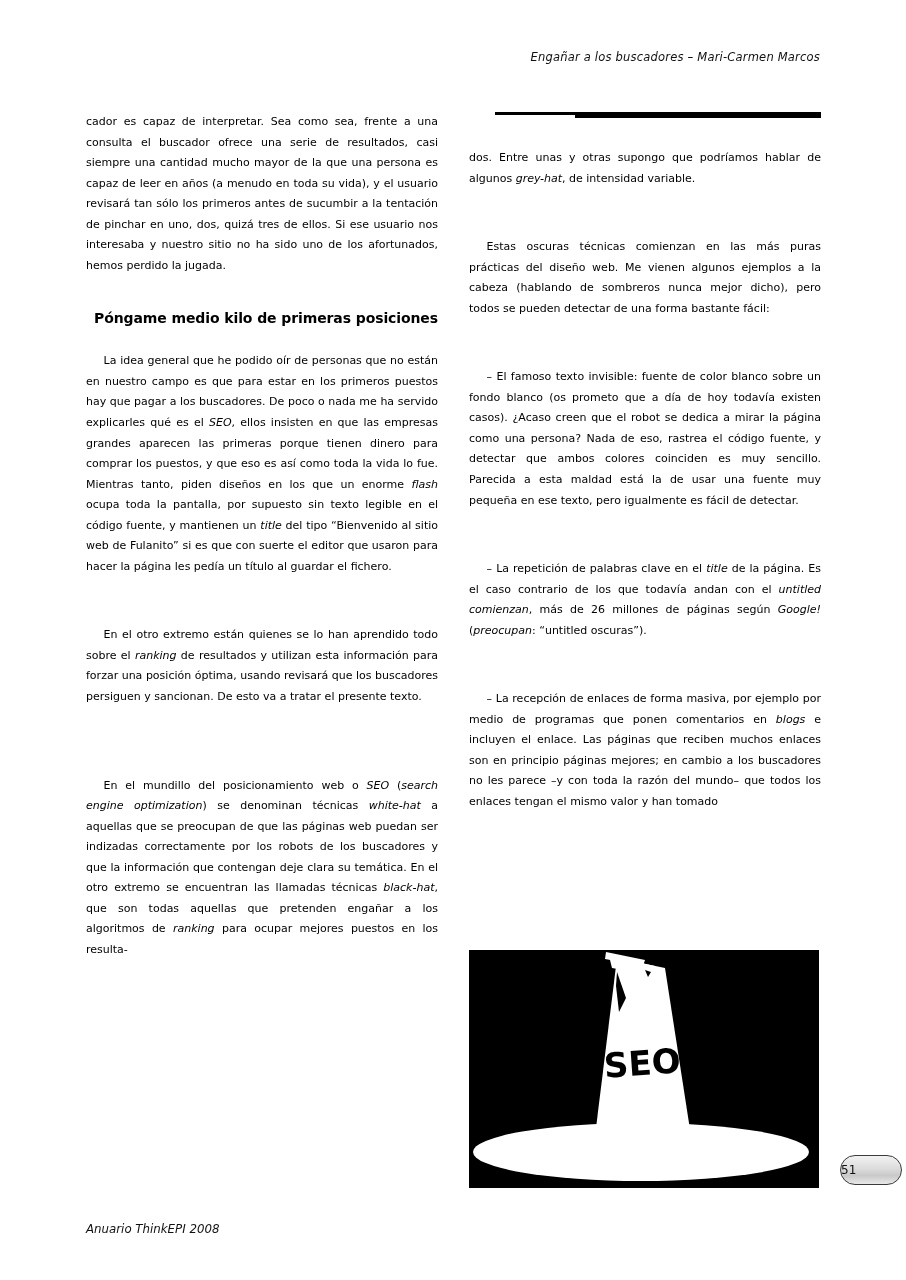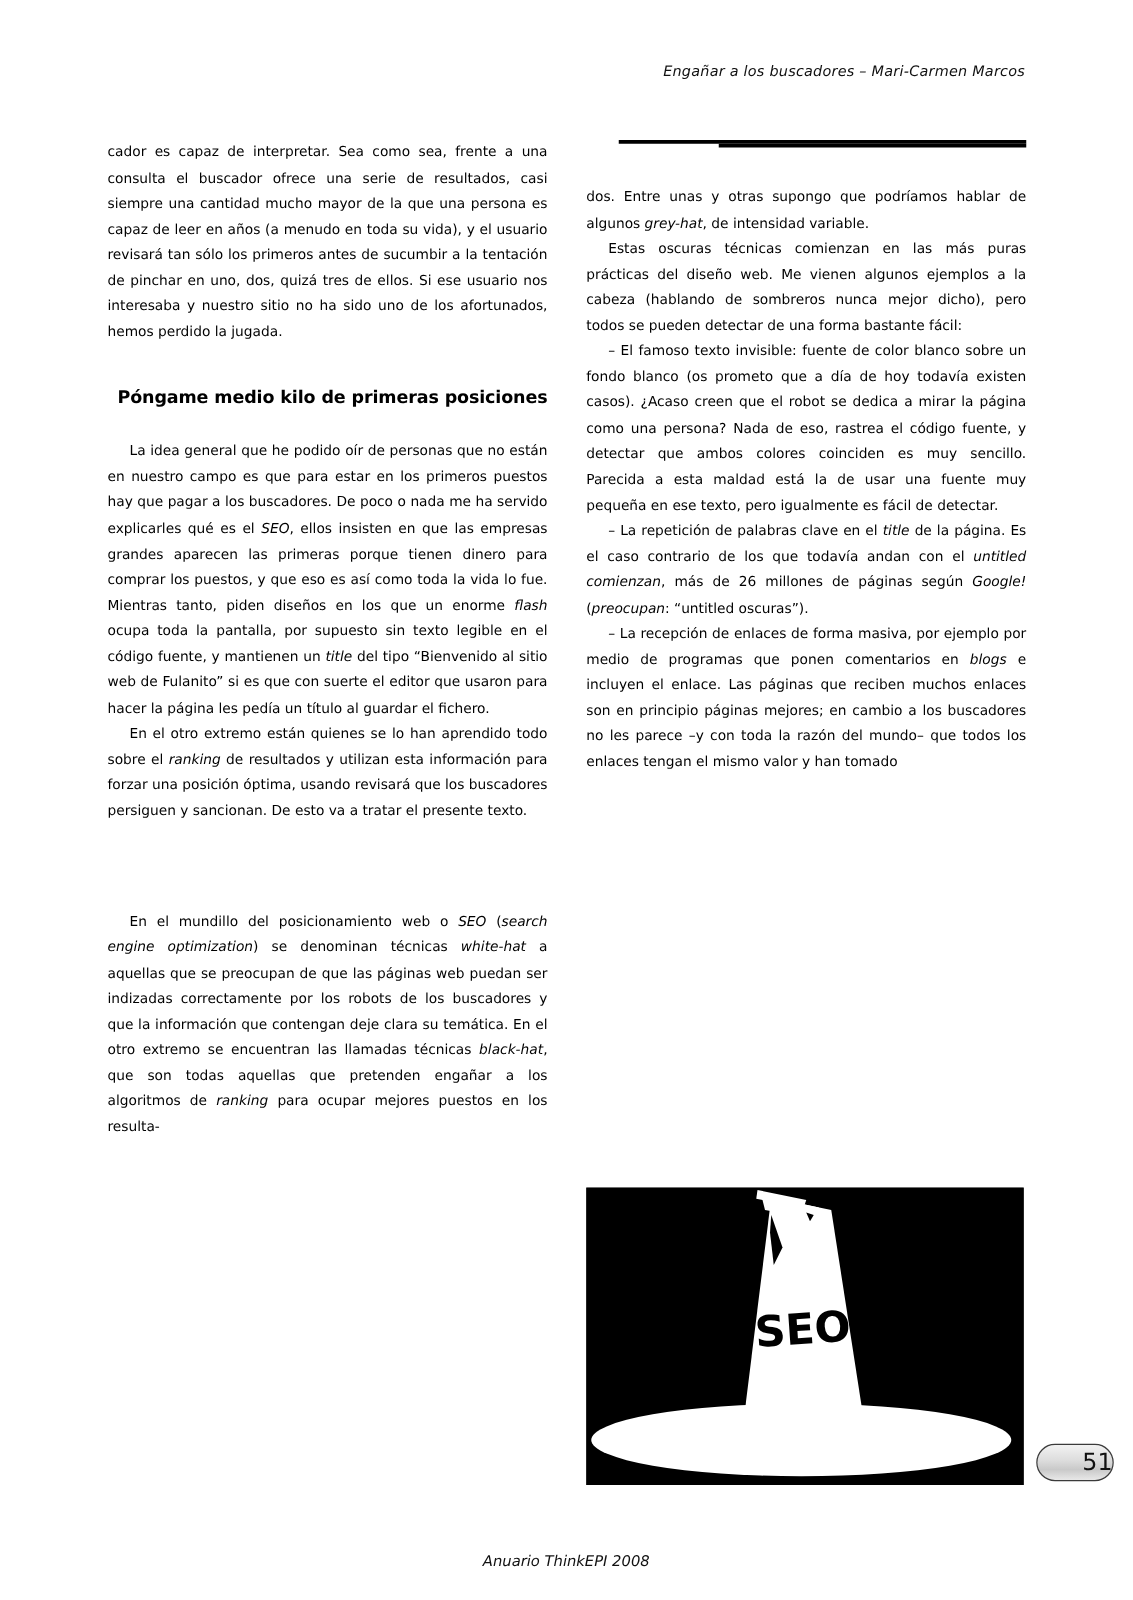--- a/index.html
+++ b/index.html
@@ -47,21 +47,21 @@
 
   p.body {
     margin: 0;
     font-size: 11px;
     line-height: 20.55px;
     text-align: justify;
     text-justify: inter-word;
     hyphens: manual;
     color: #000;
   }
-  p.body + p.body { text-indent: 1.6em; }
+  p.body + p.body { text-indent: 1.6em; margin-top: 48px; }
   p.body.noindent { text-indent: 0; }
   p.body.dash { text-indent: 1.6em; }
 
   h2.section-head {
     margin: 0;
     font-size: 14px;
     line-height: 21px;
     font-weight: bold;
     text-align: right;
     letter-spacing: -0.1px;
@@ -103,49 +103,48 @@
     width: 350px;
     height: 238px;
     background: #000000;
     overflow: hidden;
   }
   .figure svg { display: block; width: 100%; height: 100%; }
 
   
   .page-number {
     position: absolute;
-    right: 15px;
+    right: 4px;
     top: 1155px;
     width: 62px;
     height: 30px;
     border-top-left-radius: 16px;
     border-bottom-left-radius: 16px;
     border-top-right-radius: 16px;
     border-bottom-right-radius: 16px;
     border: 1.6px solid #3b3b3b;
     background: linear-gradient(to bottom, #f2f2f2 0%, #dcdcdc 45%, #c9c9c9 70%, #e8e8e8 100%);
     display: flex;
     align-items: center;
-    justify-content: flex-end;
-    font-size: 19px;
+    justify-content: flex-start;
+    font-size: 12px;
     color: #111;
     box-sizing: border-box;
   }
 
   
   .footer {
     position: absolute;
     left: 86px;
     right: 86px;
     top: 1222px;
-    text-align: center;
+    text-align: left;
     font-style: italic;
     font-size: 11.8px;
     color: #111;
-    margin-top: 20px;
   }
 
   i { font-style: italic; }
 </style>
 </head>
 <body>
 
 <div class="page">
 
   <div class="running-head">Engañar a los buscadores – Mari-Carmen Marcos</div>

